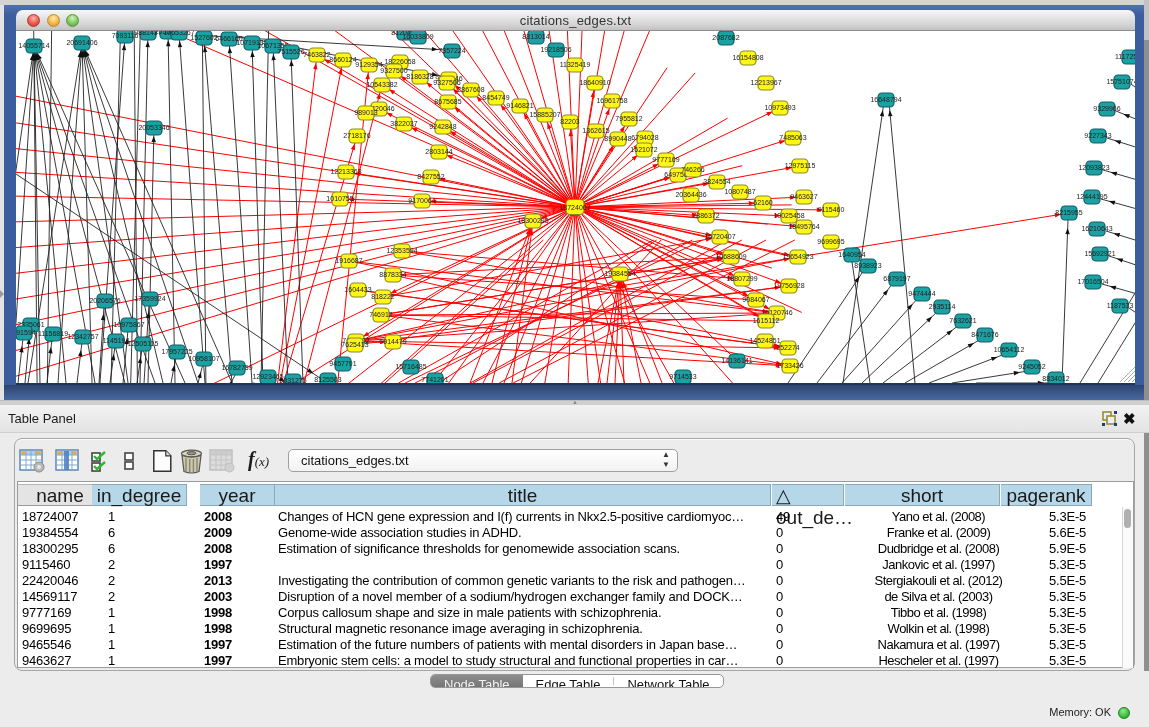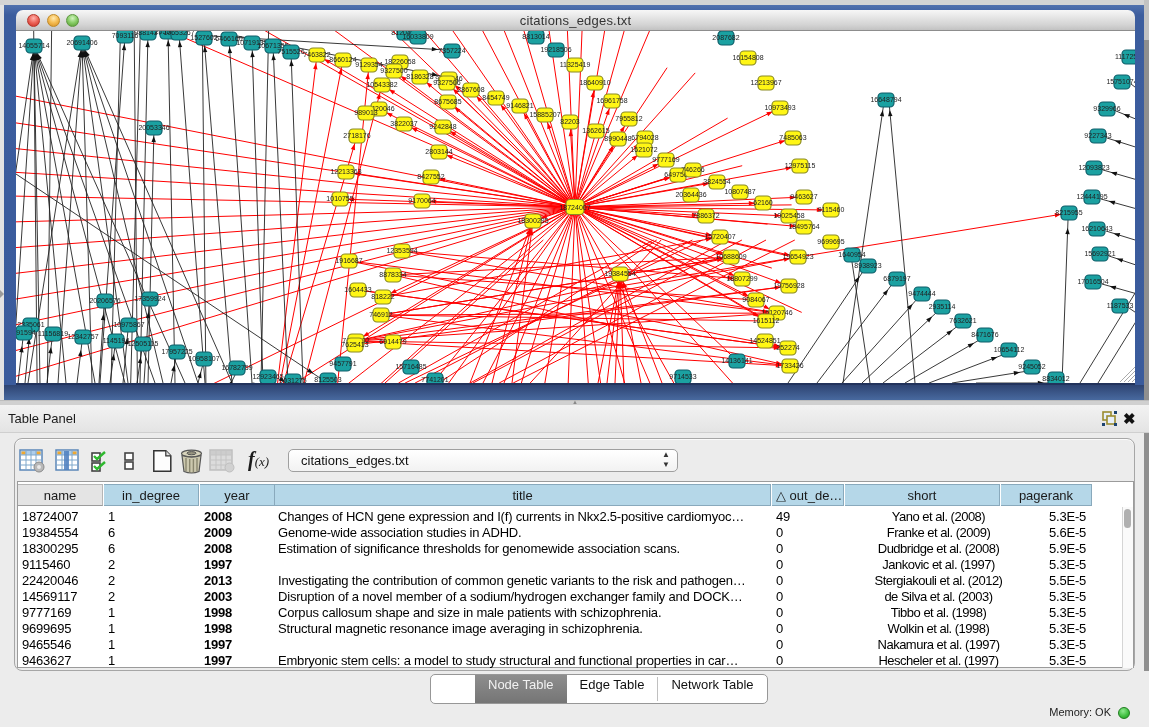--- a/index.html
+++ b/index.html
@@ -39,37 +39,37 @@
   background:#ececec; box-shadow:inset 0 1px 0 rgba(255,255,255,0.8); }
 #fx { left:248px; top:448px; font-family:"Liberation Serif", serif; font-style:italic; color:#1a1a1a; }
 #fx b { font-size:20px; font-weight:bold; }
 #fx i { font-size:13px; }
 #combo { left:288px; top:449px; width:390px; height:23px; background:linear-gradient(#fff,#f2f2f2); border:1px solid #9f9f9f; border-radius:5px;
   font-size:13px; color:#111; line-height:21px; padding-left:12px; }
 #combo .arr { position:absolute; right:7px; top:0; height:21px; font-size:8px; color:#333; line-height:10px; text-align:center; }
 
 
 #table { left:17px; top:481px; width:1117px; height:187px; background:#fff; border:1px solid #9b9b9b; }
-.th { position:absolute; top:484px; height:22px; font-size:13px; color:#1a1a1a; text-align:center; line-height:22px;
+.th { position:absolute; top:484px; height:22px; font-size:19px; color:#1a1a1a; text-align:center; line-height:22px;
   background:#b5d7e8; border-right:1px solid #89a9bc; border-top:1px solid #89a9bc; border-bottom:1px solid #89a9bc; }
 .tr { position:absolute; left:18px; width:1104px; height:16px; font-size:13px; color:#000; line-height:16px; white-space:nowrap; letter-spacing:-0.2px; }
 .tr span { position:absolute; top:0; }
 .c-name { left:4px; }
 .c-deg { left:90px; }
 .c-year { left:186px;font-weight:bold; }
 .c-title { left:260px; width:494px; overflow:hidden; }
 .c-od { left:758px; }
 .c-short { left:843px; width:155px; text-align:center; letter-spacing:-0.5px; }
 .c-pr { left:988px;margin-left:43px; }
 #vscroll { left:1122px; top:507px; width:11px; height:161px; background:#fafafa; border-left:1px solid #d5d5d5; }
 #vthumb { left:1124px; top:509px; width:7px; height:19px; background:#b0b0b0; border-radius:4px; }
 
 
-#tabs { left:430px; top:674px; height:30px; border:1px solid #979797; border-radius:5px; overflow:hidden; background:#fff;
-  font-size:13px; line-height:19px; display:flex;padding-left:44px; }
+#tabs { left:430px; top:674px; height:14px; border:1px solid #979797; border-radius:5px; overflow:hidden; background:#fff;
+  font-size:13px; line-height:19px; display:flex; }
 #tabs .seg { padding:0 13px; color:#111; }
 #tabs .sel { background:linear-gradient(#8e8e8e,#757575); color:#f2f2f2; }
 #tabs .d { width:1px; background:#c0c0c0; margin:2px 0; }
 
 #memory { right:38px; top:706px; font-size:11px; color:#222; }
 #memdot { left:1118px; top:707px; width:12px; height:12px; border-radius:50%;
   background:radial-gradient(circle at 40% 30%, #8fe98f, #3cbd3c 60%, #259a25); border:1px solid #1d7d1d; }
 </style></head>
 <body>
 <div id="topstrip" class="abs"></div>
@@ -570,21 +570,21 @@
     <rect x="1" y="1" width="20" height="4" fill="#b5b5b5"></rect>
     <path d="M6 1v19M11 1v19M16 1v19M1 5h20M1 10h20M1 15h20" stroke="#a5a5a5" stroke-width="1"></path>
     <circle cx="19.5" cy="17.5" r="4.5" fill="#bbb" stroke="#999"></circle>
   </g>
 </svg>
 <div id="fx" class="abs"><b>f</b><i>(x)</i></div>
 <div id="combo" class="abs">citations_edges.txt<span class="arr">▲<br>▼</span></div>
 
 <div id="table" class="abs"></div>
 <div class="th" style="left:18px;width:85px;background:#e4e4e4;border-right:1px solid #b5b5b5;border-top:1px solid #b5b5b5;border-bottom:1px solid #9b9b9b;">name</div>
-<div class="th" style="left:104px;width:95px;">in_degree</div>
+<div class="th" style="left:92px;width:95px;">in_degree</div>
 <div class="th" style="left:200px;width:75px;">year</div>
 <div class="th" style="left:275px;width:496px;">title</div>
 <div class="th" style="left:772px;width:72px;text-align:left;padding-left:4px;">△ out_de…</div>
 <div class="th" style="left:845px;width:155px;">short</div>
 <div class="th" style="left:1001px;width:91px;">pagerank</div>
 <div class="tr" style="top:509px">
     <span class="c-name">18724007</span>
     <span class="c-deg">1</span>
     <span class="c-year">2008</span>
     <span class="c-title">Changes of HCN gene expression and I(f) currents in Nkx2.5-positive cardiomyoc…</span>
@@ -651,20 +651,21 @@
     <span class="c-year">1998</span>
     <span class="c-title">Structural magnetic resonance image averaging in schizophrenia.</span>
     <span class="c-od">0</span>
     <span class="c-short">Wolkin et al. (1998)</span>
     <span class="c-pr">5.3E-5</span>
   </div>
 <div class="tr" style="top:637px">
     <span class="c-name">9465546</span>
     <span class="c-deg">1</span>
     <span class="c-year">1997</span>
+    <span class="c-title">Estimation of the future numbers of patients with mental disorders in Japan base…</span>
     <span class="c-od">0</span>
     <span class="c-short">Nakamura et al. (1997)</span>
     <span class="c-pr">5.3E-5</span>
   </div>
 <div class="tr" style="top:653px">
     <span class="c-name">9463627</span>
     <span class="c-deg">1</span>
     <span class="c-year">1997</span>
     <span class="c-title">Embryonic stem cells: a model to study structural and functional properties in car…</span>
     <span class="c-od">0</span>

